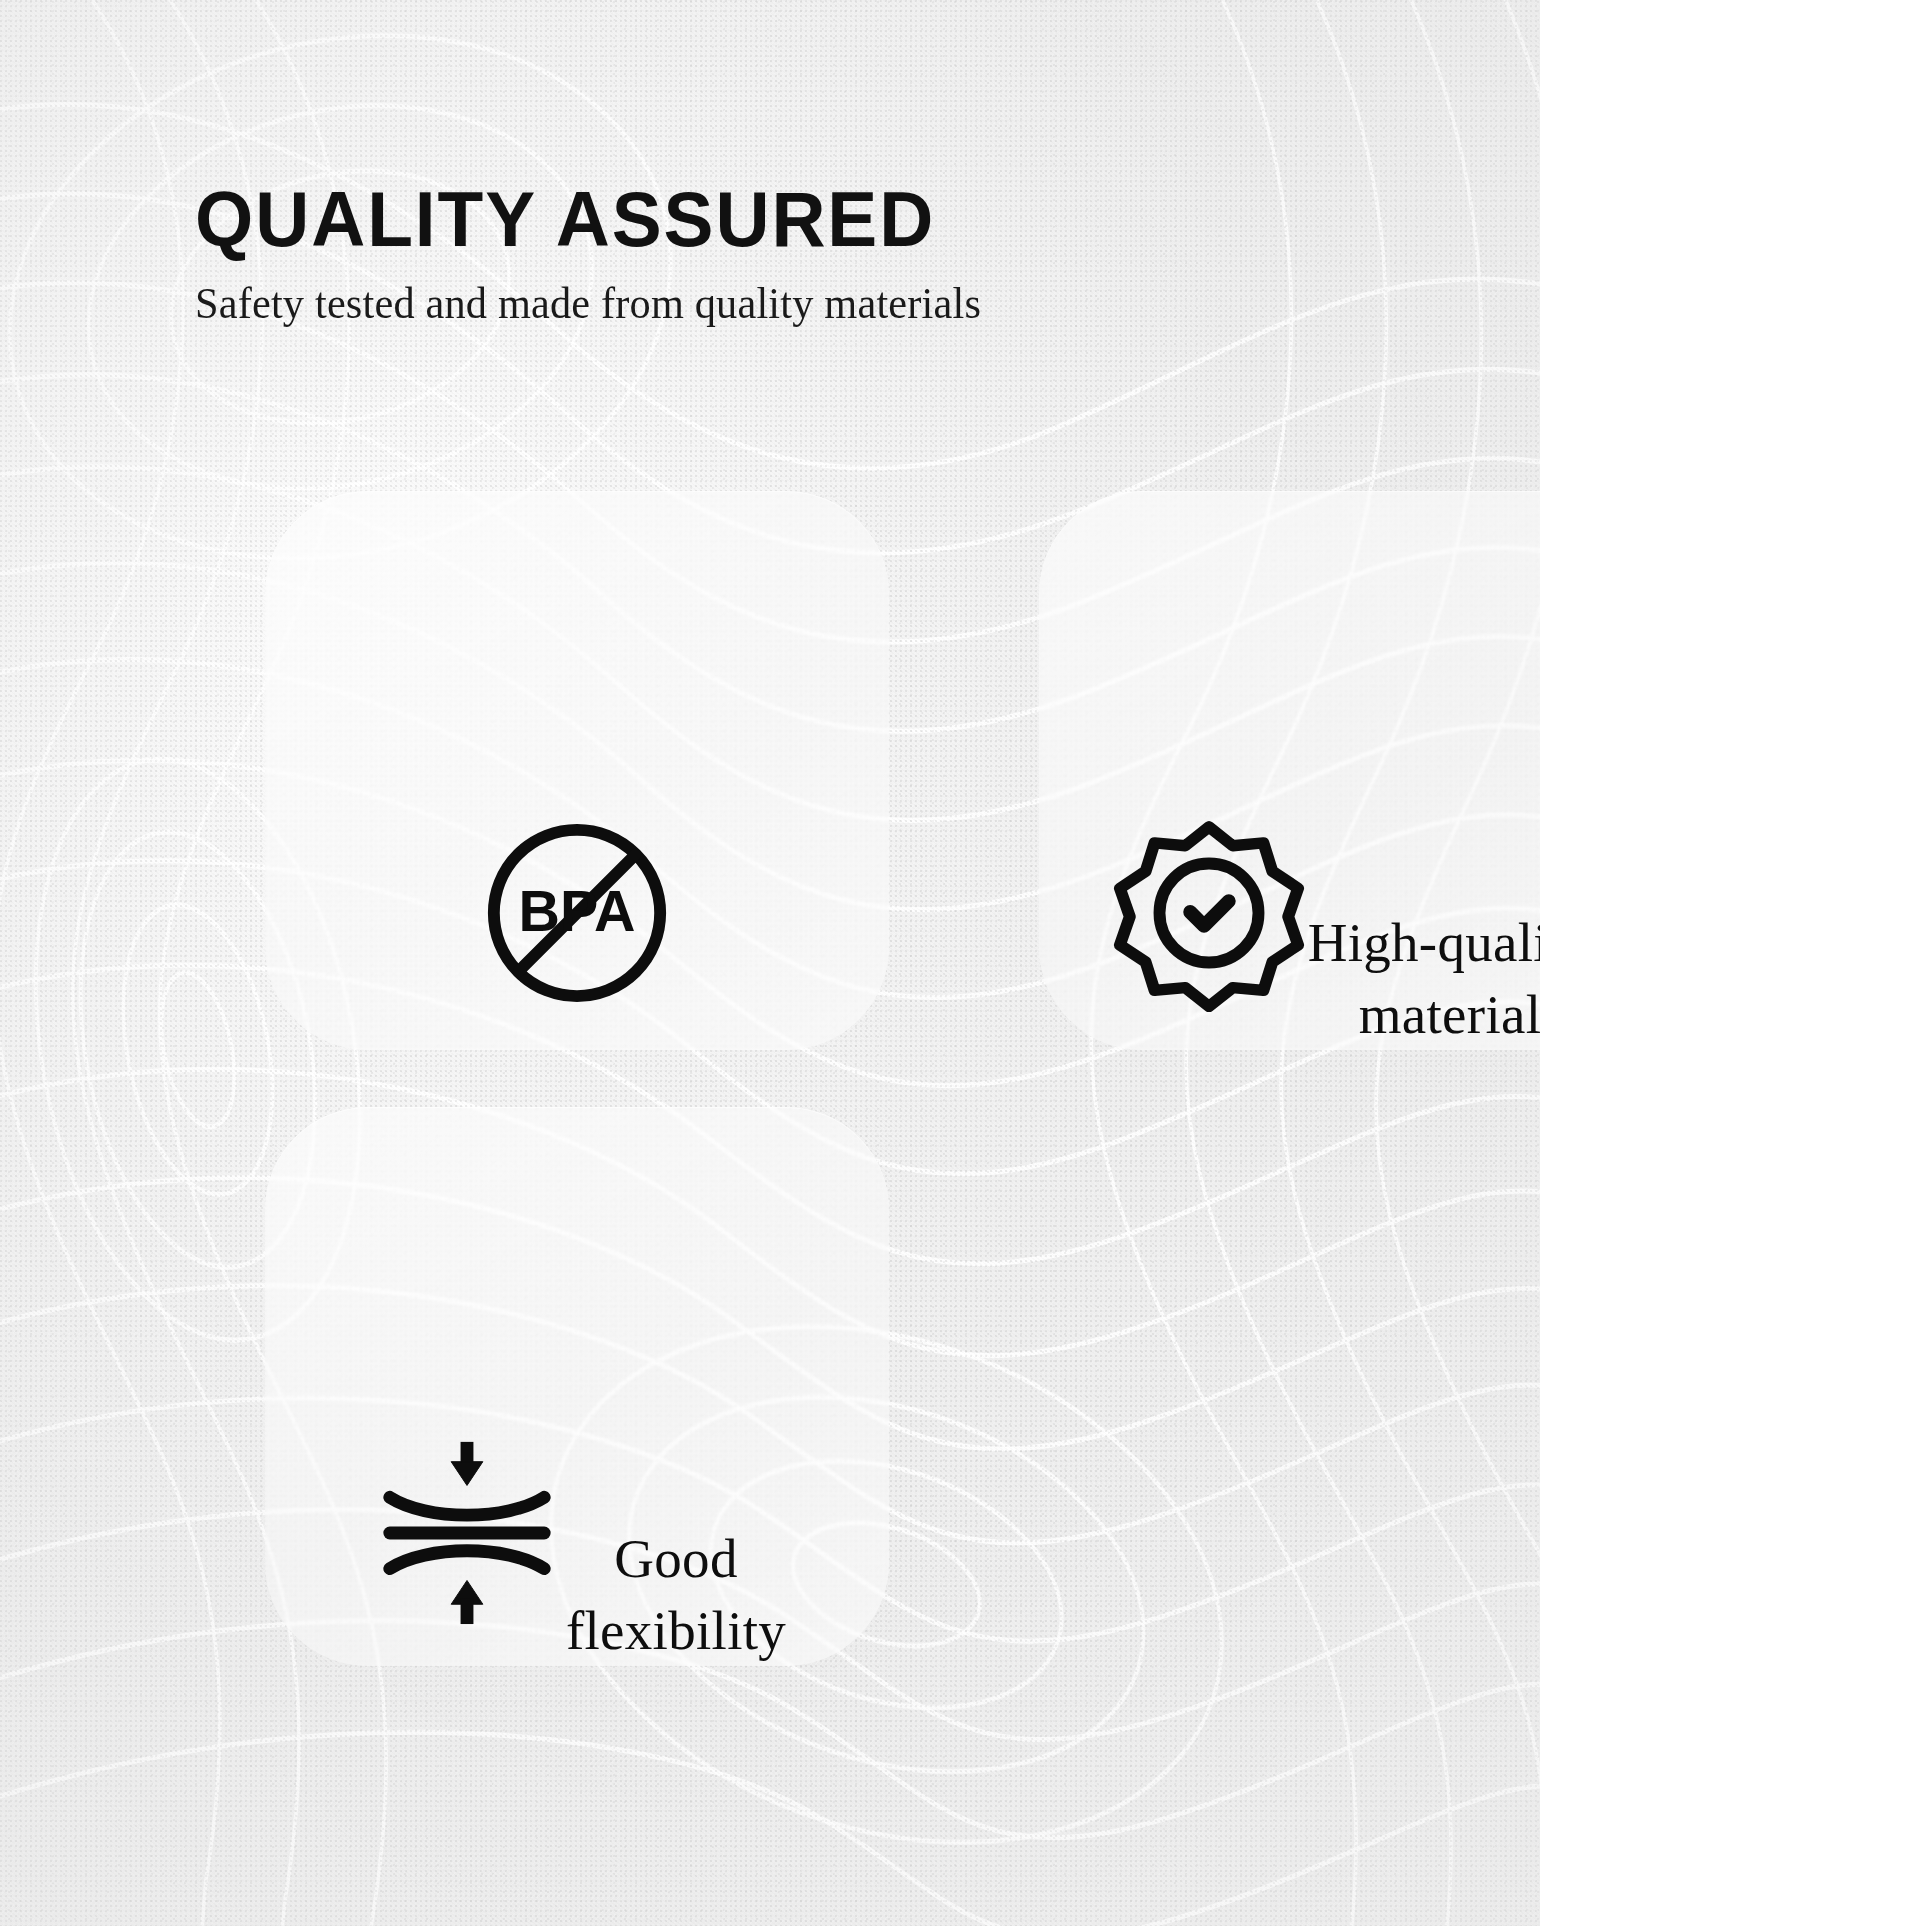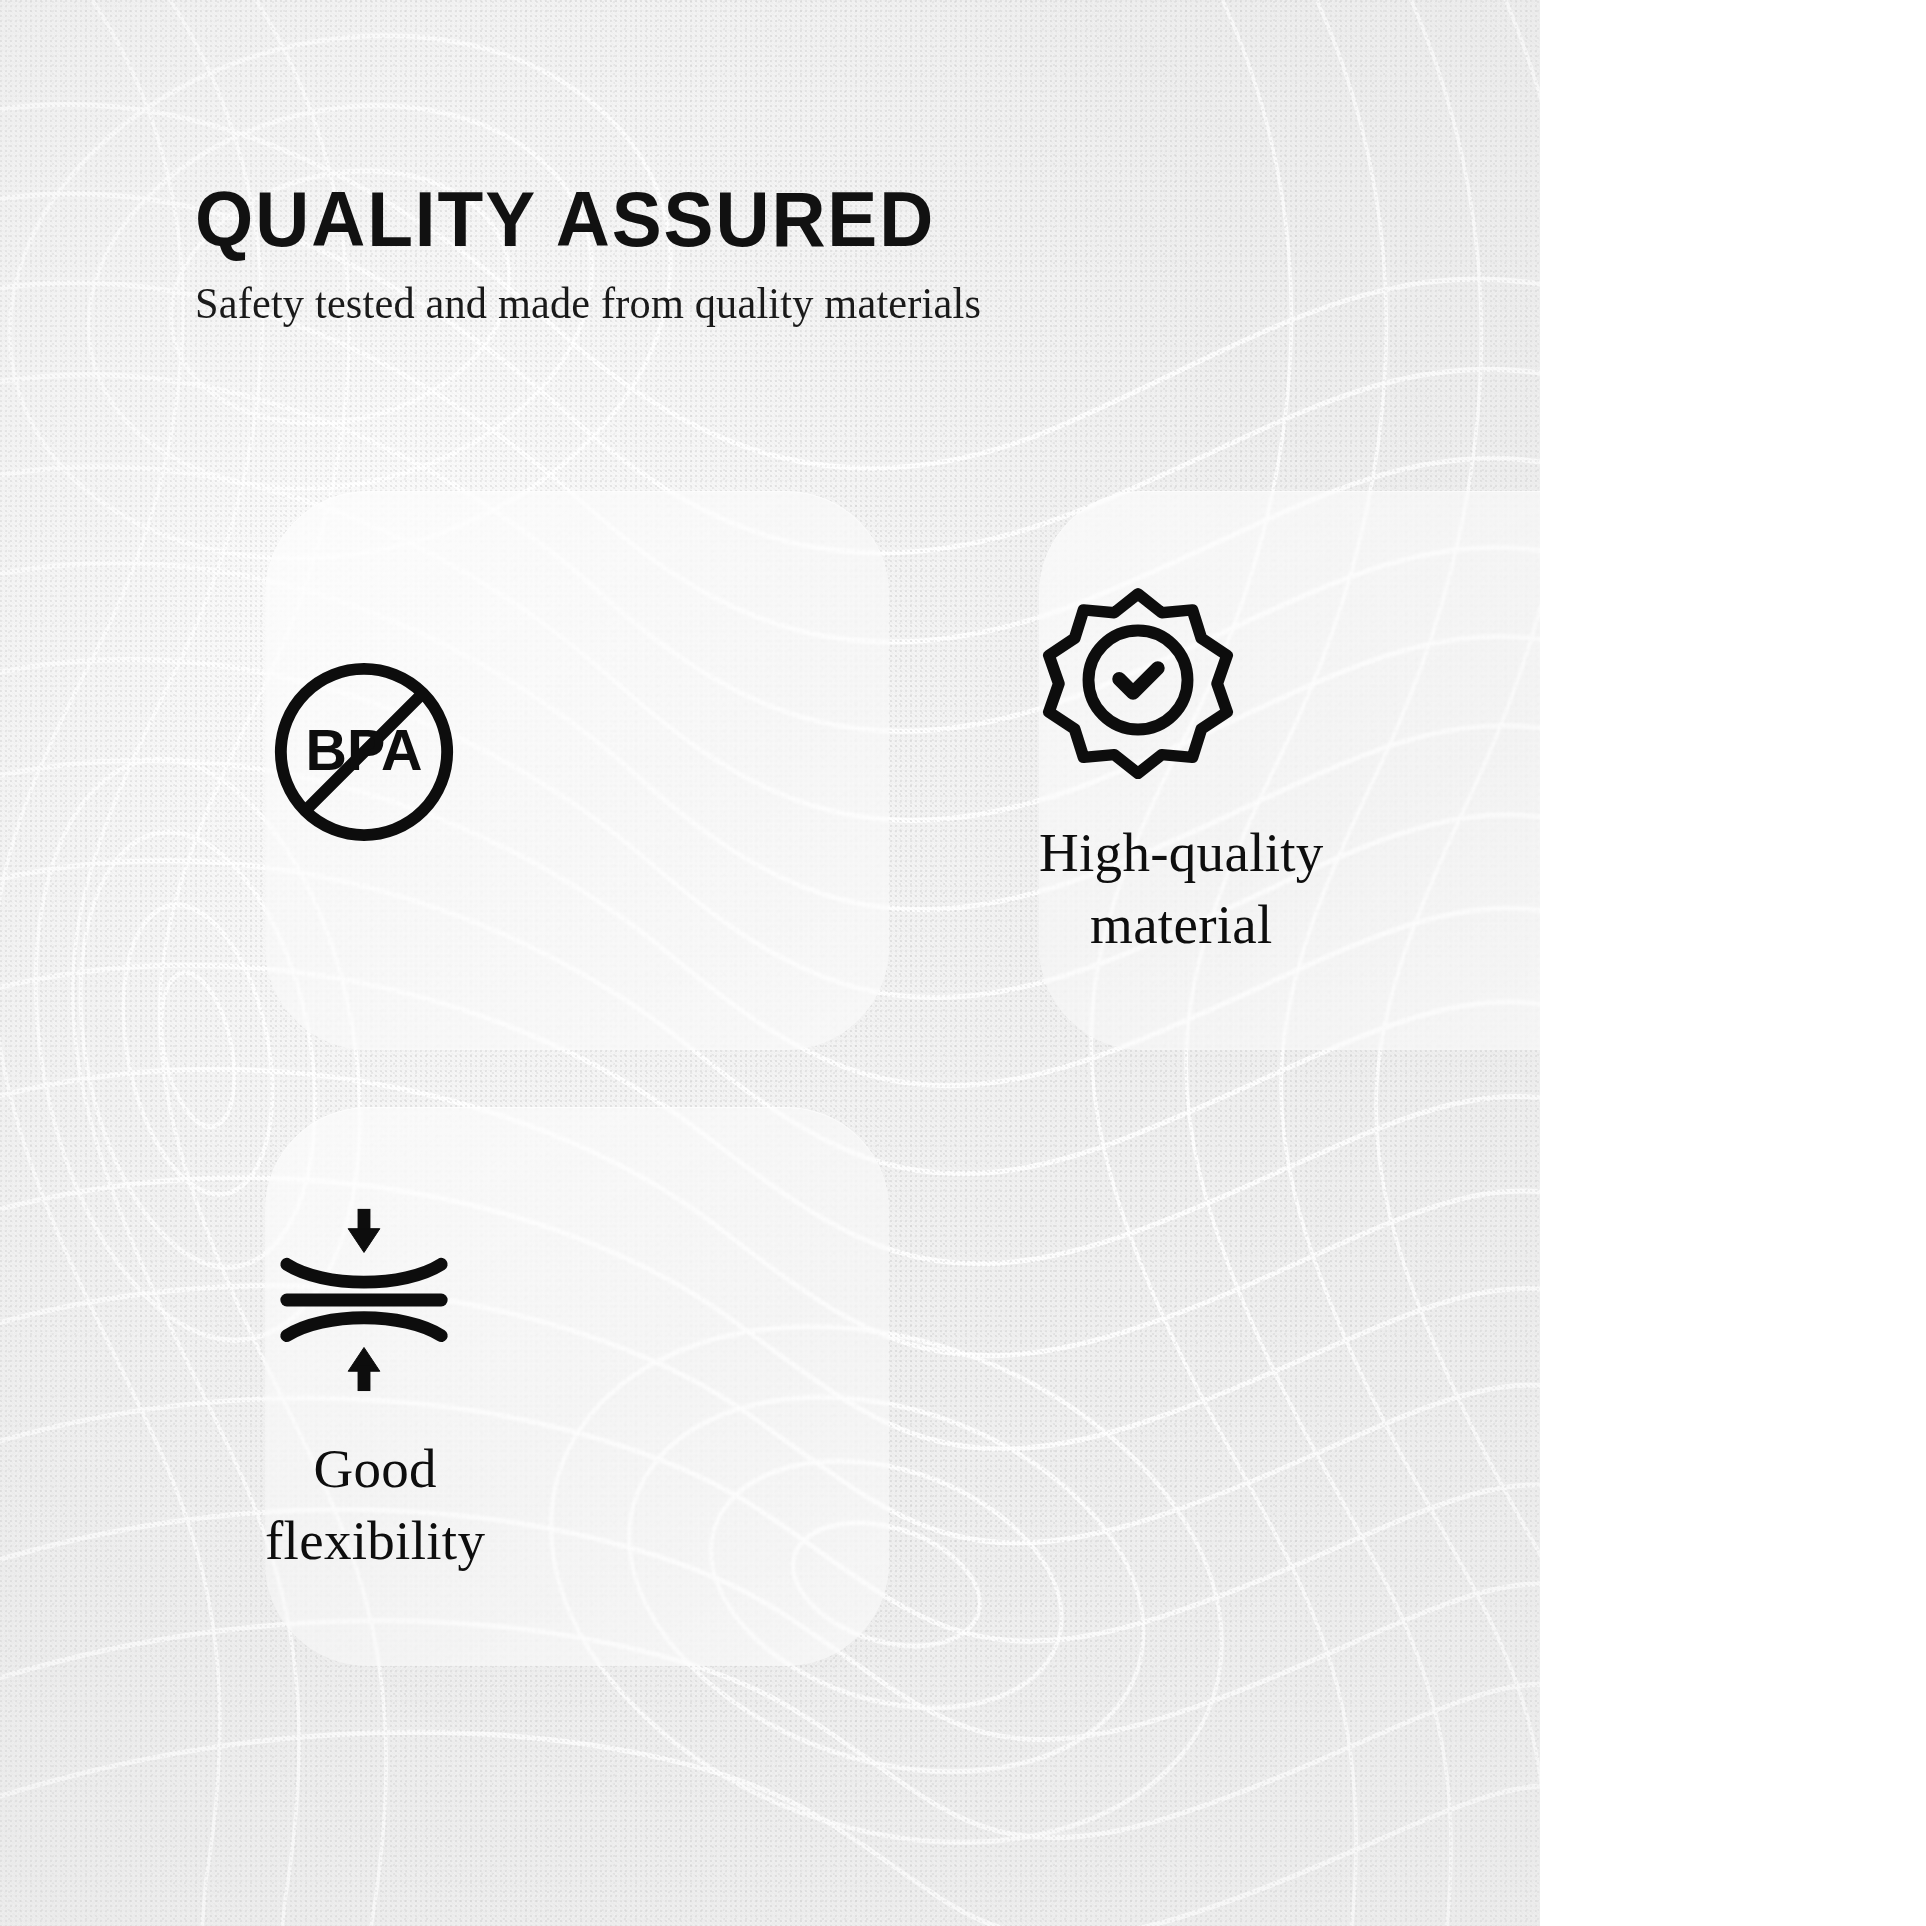--- a/index.html
+++ b/index.html
@@ -101,22 +101,22 @@
     grid-template-rows: 559px 559px;
     column-gap: 150px;
     row-gap: 57px;
   }
   .card {
     position: relative;
     border-radius: 103px;
     background: linear-gradient(155deg, rgba(255,255,255,.62) 0%, rgba(255,255,255,.40) 55%, rgba(255,255,255,.52) 100%);
     box-shadow: inset 0 1px 0 rgba(255,255,255,.55);
     display: flex;
-    flex-direction: column;
-    align-items: flex-start;
+    flex-direction: row;
+    align-items: flex-end;
     justify-content: center;
     backdrop-filter: blur(1px);
   }
   .card-icon {
     width: 198px;
     height: 198px;
     display: flex;
     align-items: center;
     justify-content: center;
     margin-bottom: 38px;

